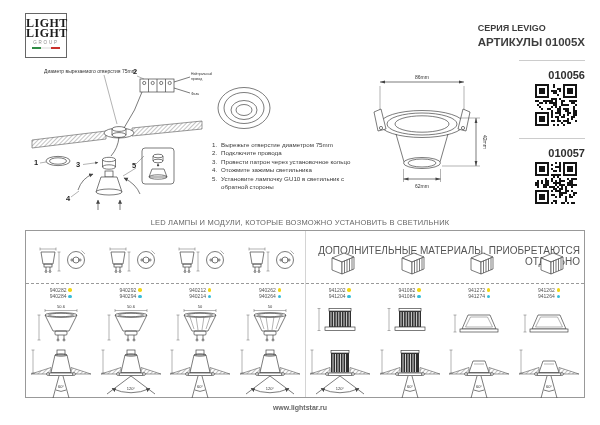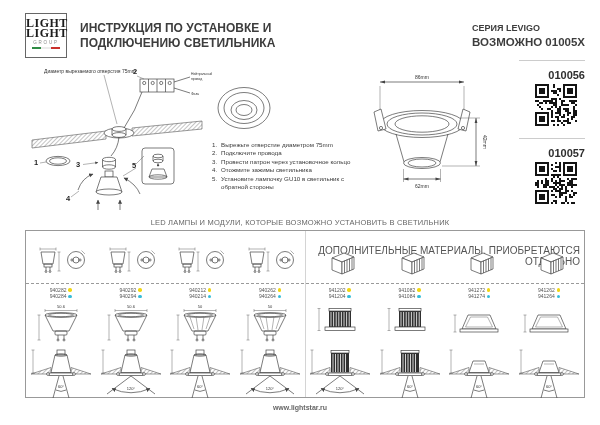--- a/index.html
+++ b/index.html
@@ -100,28 +100,24 @@
     <div class="logo-w">LIGHT</div>
     <div class="logo-w">LIGHT</div>
     <div class="logo-group">GROUP</div>
     <div class="logo-flag">
       <span class="fg"></span>
         <span class="fw"></span>
         <span class="fr"></span>
     </div>
   </div>
 
-  <div class="title">
-    <div>ИНСТРУКЦИЯ ПО УСТАНОВКЕ И</div>
-    <div>ПОДКЛЮЧЕНИЮ СВЕТИЛЬНИКА</div>
-  </div>
 
   <div class="hdr-right">
     <div class="series">СЕРИЯ LEVIGO</div>
-    <div class="articles">ВОЗМОЖНО 01005X</div>
+    <div class="articles">АРТИКУЛЫ 01005X</div>
   </div>
 
   <div class="qr-panel">
     <div class="qr-block">
       <div class="qr-label">010056</div>
       <div class="qr"><svg width="42" height="42" viewBox="0 0 21 21" shape-rendering="crispEdges">
             <rect x="9" y="0" width="1" height="1" fill="#141414"></rect>
             <rect x="9" y="1" width="1" height="1" fill="#141414"></rect>
             <rect x="11" y="2" width="1" height="1" fill="#141414"></rect>
             <rect x="12" y="2" width="1" height="1" fill="#141414"></rect>

